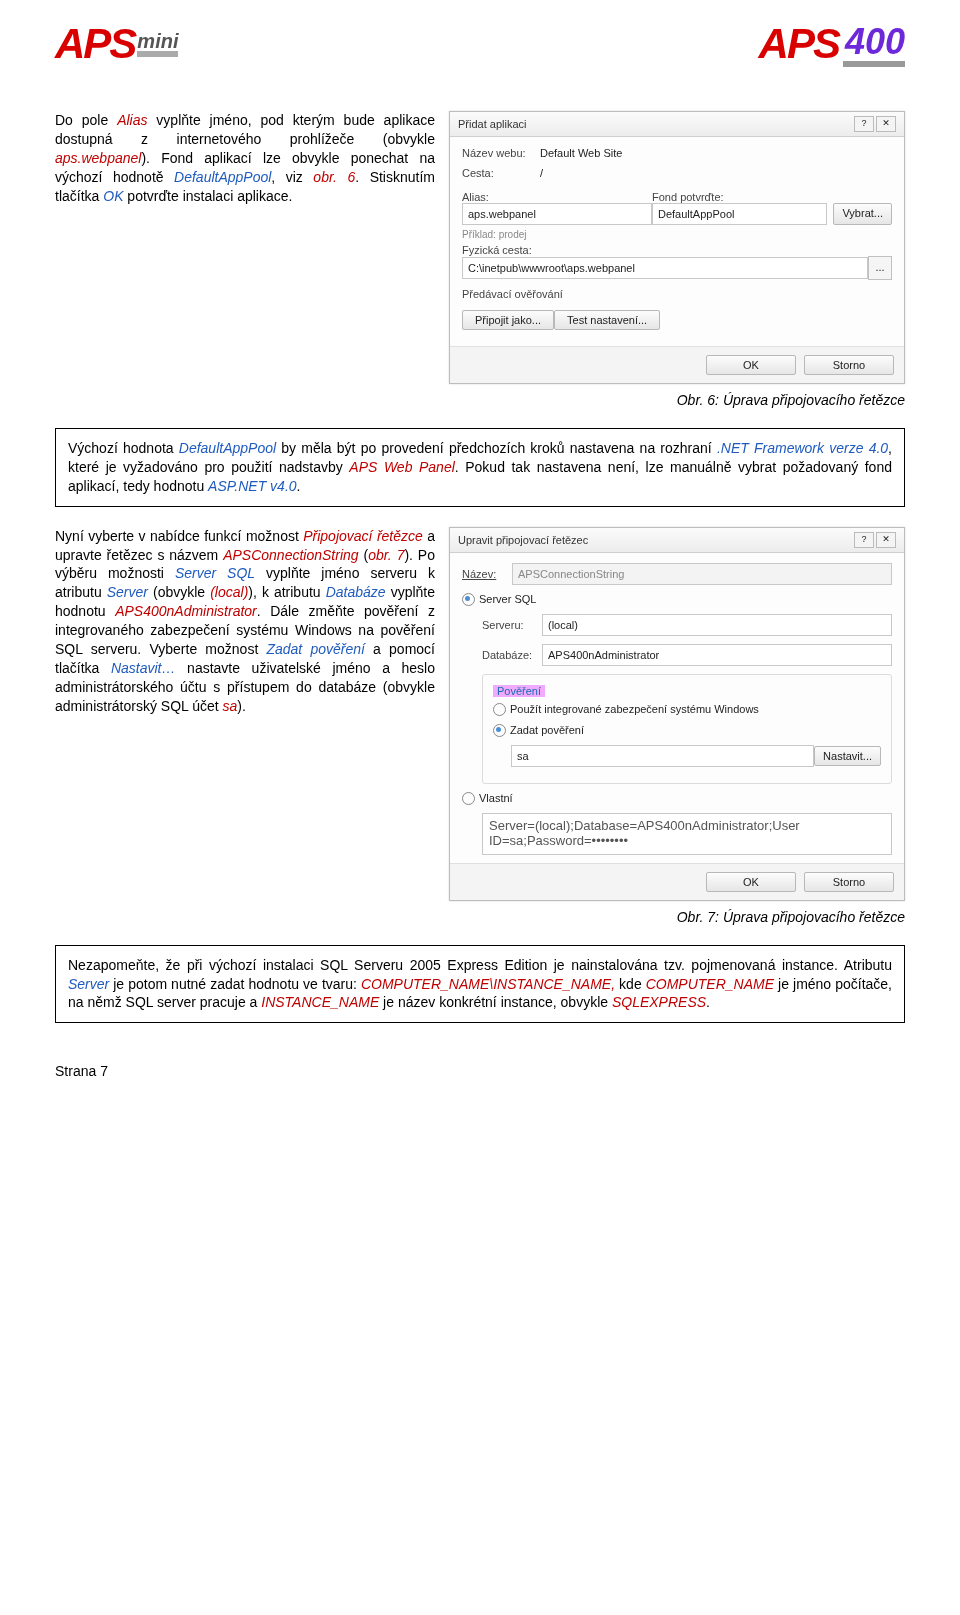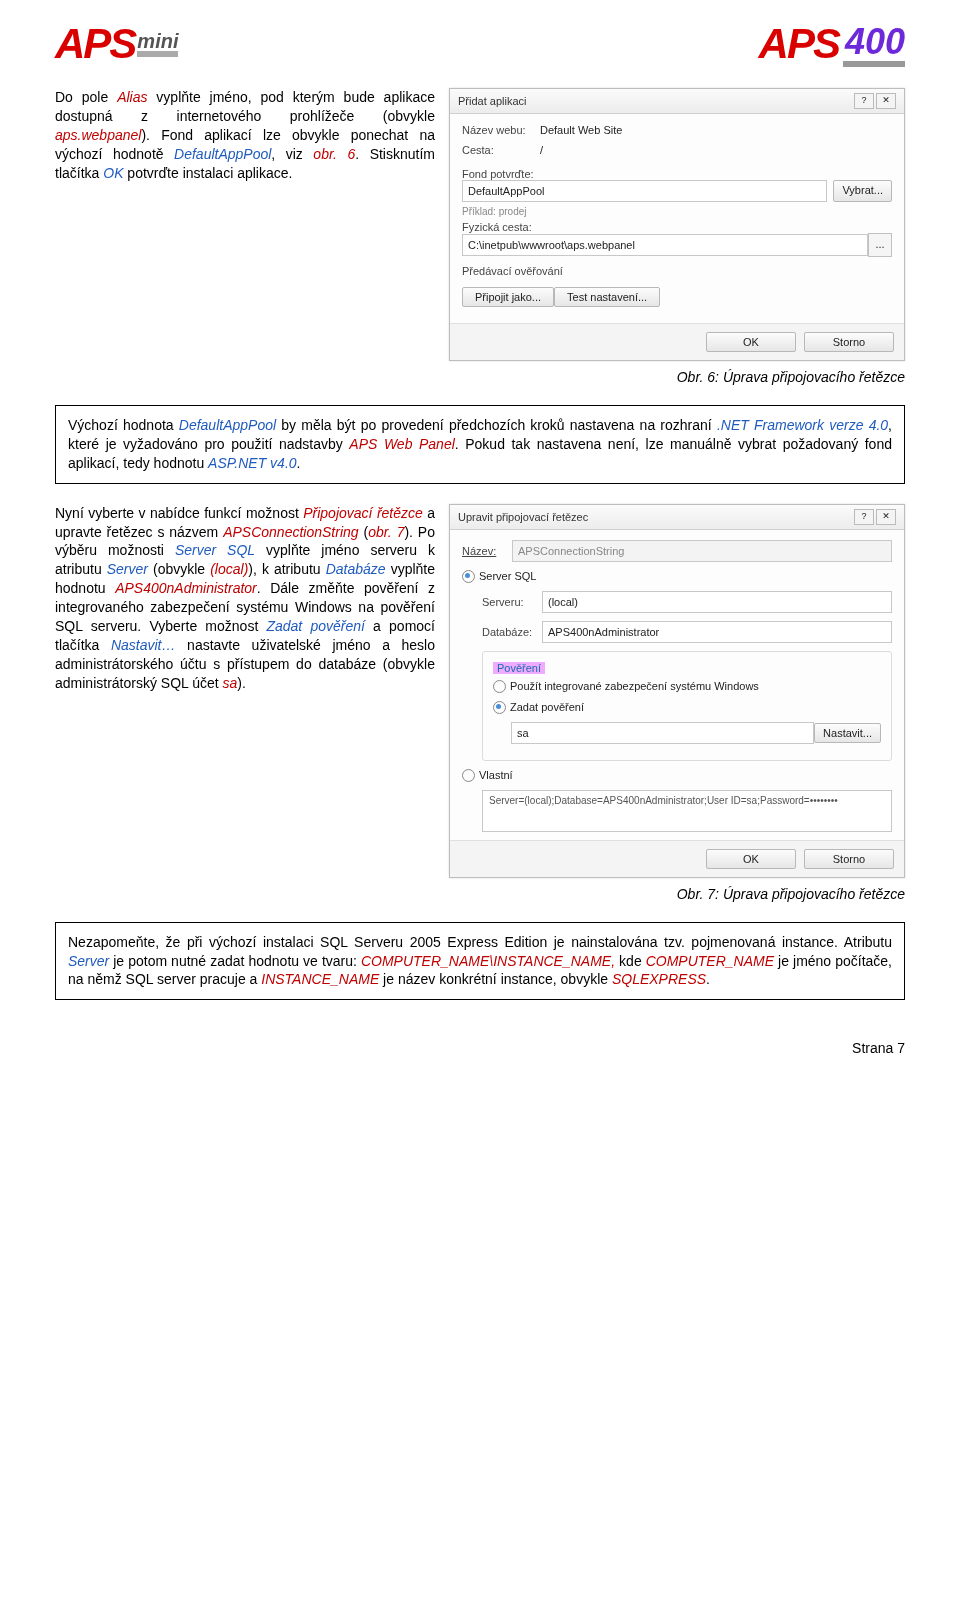--- a/index.html
+++ b/index.html
@@ -14,21 +14,21 @@
     width: 960px;
     margin: 0 auto;
     padding: 20px 55px 30px 55px;
     box-sizing: border-box;
     position: relative;
   }
   .header {
     display: flex;
     justify-content: space-between;
     align-items: flex-start;
-    margin-bottom: 20px;
+    margin-bottom: 43px;
   }
   .logo-left, .logo-right {
     display: flex;
     align-items: center;
   }
   .logo-aps {
     font-family: Arial, sans-serif;
     font-weight: 900;
     font-style: italic;
     color: #d90000;
@@ -151,32 +151,32 @@
 
   .note-box {
     border: 1px solid #000;
     padding: 10px 12px;
     margin: 20px 0;
     text-align: justify;
     line-height:1.35;
   }
 
   .footer {
-    text-align:right;
+    text-align:left;
     margin-top:40px;
     font-size:14px;
   }
 
   .col3 { width:78px; display:inline-block;}
   .sp { height:4px;}
   .textarea-like {
     background:#fff;
     border:1px solid #c8c8c8;
     padding:4px 6px;
-    font-size:10px;
+    font-size:13px;
     color:#555;
     min-height:32px;
   }
 </style>
 </head>
 <body>
 
 <div class="page">
 
   <div class="header">
@@ -211,20 +211,24 @@
           <div class="row">
             <span class="lbl col3">Název webu:</span>
             <span class="static">Default Web Site</span>
           </div>
           <div class="row">
             <span class="lbl col3">Cesta:</span>
             <span class="static">/</span>
           </div>
           <div class="sp"></div>
           <div class="row">
+            <div style="flex:0 0 190px;">
+              <div class="lbl">Alias:</div>
+              <div class="field">aps.webpanel</div>
+            </div>
             <div style="flex:1;">
               <div class="lbl">Fond potvrďte:</div>
               <div style="display:flex; gap:6px;">
                 <div class="field">DefaultAppPool</div>
                 <div class="btn sm">Vybrat...</div>
               </div>
             </div>
           </div>
           <div class="lbl" style="font-size:10px;color:#888;margin-top:-4px;">Příklad: prodej</div>
           <div class="sp"></div>

